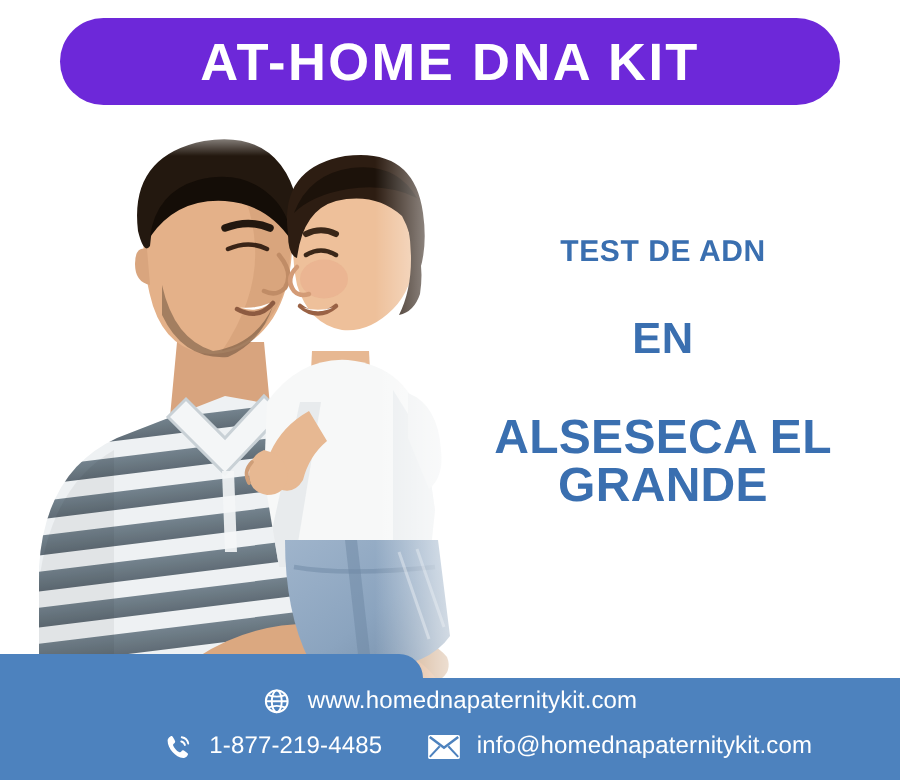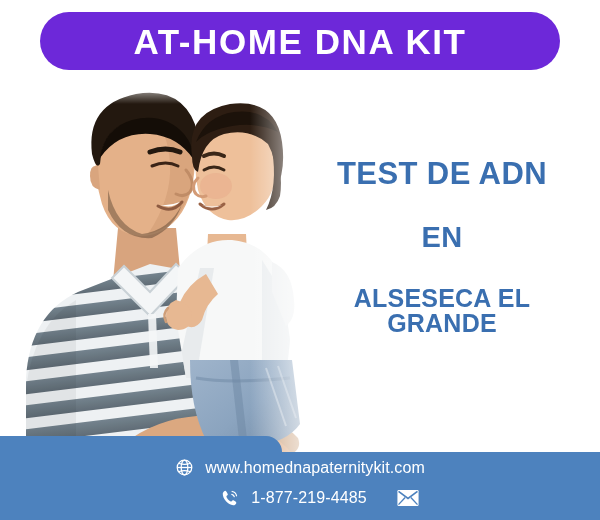--- a/index.html
+++ b/index.html
@@ -75,23 +75,23 @@
     left: 300px;
     top: 158px;
     width: 284px;
     text-align: center;
   }
   .headline-line {
     color: #3a6fb0;
     font-weight: bold;
     line-height: 1;
   }
-  .headline-1 { font-size: 31px; letter-spacing: 0.4px; }
+  .headline-1 { font-size: 20px; letter-spacing: 0.4px; }
   .headline-2 { font-size: 29px; margin-top: 34px; letter-spacing: 0.4px; }
-  .headline-3 { font-size: 25px; margin-top: 34px; letter-spacing: 0.2px; }
+  .headline-3 { font-size: 32px; margin-top: 34px; letter-spacing: 0.2px; }
 
   
   .footer {
     position: absolute;
     left: 0;
     top: 452px;
     width: 600px;
     height: 68px;
     background: #4d82be;
   }
@@ -300,15 +300,16 @@
     <span class="contact-gap"></span>
 
     <span class="footer-icon">
       <svg width="22" height="18" viewBox="0 0 26 20">
         <rect x="0.5" y="0.5" width="25" height="19" rx="1.5" fill="#ffffff"></rect>
         <path d="M1.8 2.2 L13 10.6 L24.2 2.2" stroke="#4d82be" stroke-width="2" fill="none"></path>
         <path d="M1.8 17.8 L9.6 9.4" stroke="#4d82be" stroke-width="1.6" fill="none"></path>
         <path d="M24.2 17.8 L16.4 9.4" stroke="#4d82be" stroke-width="1.6" fill="none"></path>
       </svg>
     </span>
+    <span class="footer-text">info@homednapaternitykit.com</span>
   </div>
 
 </div>
 
 </body></html>

